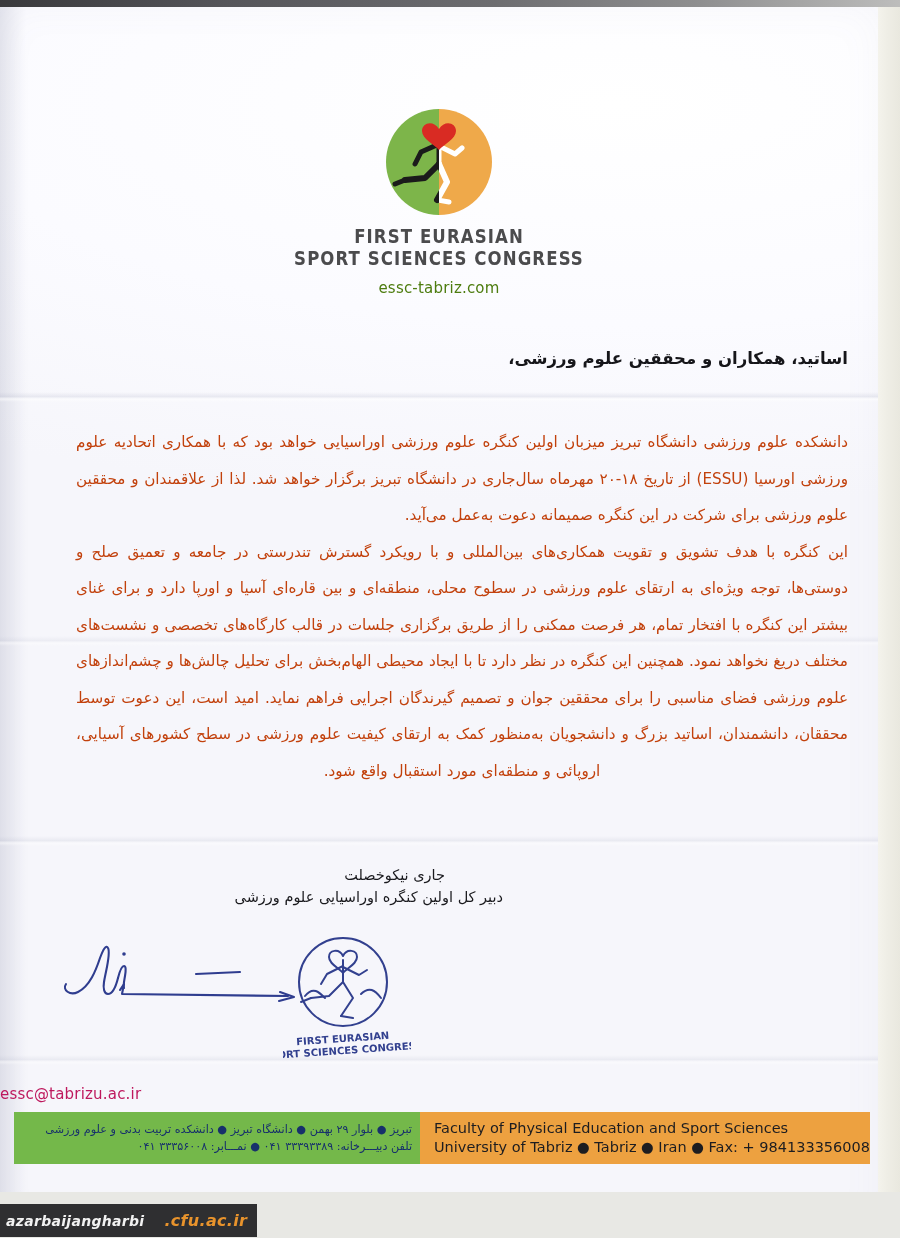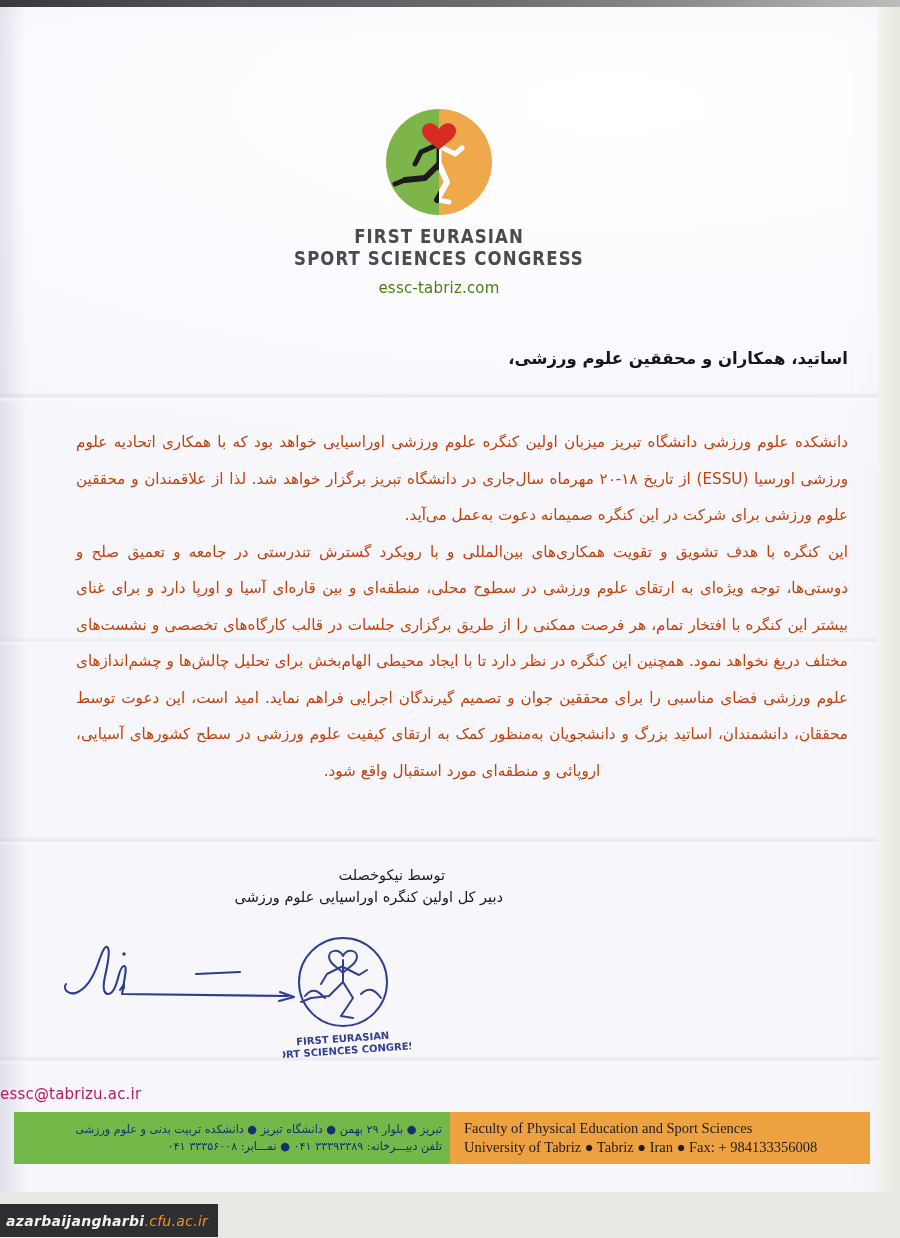--- a/index.html
+++ b/index.html
@@ -68,30 +68,30 @@
          font-size:15px;color:#be185d;letter-spacing:.2px;}
 
   
   .footer{position:absolute;left:14px;top:1112px;width:856px;height:52px;
           display:flex;z-index:4;}
   .foot-fa{width:436px;height:100%;background:#74b84a;
            display:flex;flex-direction:column;justify-content:center;
            align-items:flex-end;padding-right:8px;box-sizing:border-box;}
   .foot-en{flex:1;height:100%;background:#eda140;
            display:flex;flex-direction:column;justify-content:center;
-           padding-left:14px;box-sizing:border-box;font-family:Liberation Serif, serif;}
+           padding-left:14px;box-sizing:border-box;}
   .foot-fa-line{font-size:11.2px;color:#17306b;line-height:17px;white-space:nowrap;}
   .foot-en-line{font-size:14.5px;color:#1d1d20;line-height:19.5px;white-space:nowrap;}
 
   
   .watermark{position:absolute;left:0;top:1204px;height:33px;
              background:#2f2f31;display:flex;align-items:center;
              padding:0 10px 0 6px;z-index:8;}
   .wm-a{font-style:italic;font-weight:700;font-size:14px;color:#f2f2f2;letter-spacing:.3px;}
-  .wm-b{font-style:italic;font-weight:400;font-size:14px;color:#e8932c;letter-spacing:.3px;}
+  .wm-b{font-style:italic;font-weight:700;font-size:16px;color:#e8932c;letter-spacing:.3px;padding-left:20px;}
   .wm-strip{position:absolute;left:0;top:1192px;width:900px;height:46px;
             background:#e8e8e4;z-index:7;}
 </style>
 </head>
 <body>
 
 <div id="scan">
 
   <div class="sheet"></div>
   <div class="shade-l"></div>
@@ -146,21 +146,21 @@
     </div>
   </div>
 
   <div class="salutation rtl">اساتید، همکاران و محققین علوم ورزشی،</div>
 
   <div class="body-block rtl">
     <p>دانشکده علوم ورزشی دانشگاه تبریز میزبان اولین کنگره علوم ورزشی اوراسیایی خواهد بود که با همکاری اتحادیه علوم ورزشی اورسیا  (ESSU) از تاریخ ۱۸-۲۰ مهرماه سال‌جاری در دانشگاه تبریز برگزار خواهد شد. لذا از علاقمندان و محققین علوم ورزشی برای شرکت در این کنگره صمیمانه دعوت به‌عمل می‌آید.</p>
     <p class="para-center-last">این کنگره با هدف تشویق و تقویت همکاری‌های بین‌المللی و با رویکرد گسترش تندرستی در جامعه و تعمیق صلح و دوستی‌ها، توجه ویژه‌ای به ارتقای علوم ورزشی در سطوح محلی، منطقه‌ای و بین قاره‌ای آسیا و اورپا دارد و برای غنای بیشتر این کنگره با افتخار تمام، هر فرصت ممکنی را از طریق برگزاری جلسات در قالب کارگاه‌های تخصصی و نشست‌های مختلف دریغ نخواهد نمود. همچنین این کنگره در نظر دارد تا با ایجاد محیطی الهام‌بخش برای تحلیل چالش‌ها و چشم‌اندازهای علوم ورزشی فضای مناسبی را برای محققین جوان و تصمیم گیرندگان اجرایی فراهم نماید. امید است، این دعوت توسط محققان، دانشمندان، اساتید بزرگ و دانشجویان به‌منظور کمک به ارتقای کیفیت علوم ورزشی در سطح کشورهای آسیایی، اروپائی و منطقه‌ای مورد استقبال واقع شود.</p>
   </div>
 
-  <div class="sig-name rtl">توسط نیکوخصلت</div>
+  <div class="sig-name rtl">جاری نیکوخصلت</div>
   <div class="sig-role rtl">دبیر کل اولین کنگره اوراسیایی علوم ورزشی</div>
 
   <svg class="sig-ink" viewBox="0 0 270 92">
     <g fill="none" stroke="#2f3d8f" stroke-width="2.1" stroke-linecap="round" stroke-linejoin="round">
       <path d="M8 60 c-4 6 4 12 12 8 c12 -6 18 -22 22 -34 c3 -8 6 -14 8 -10 c3 5 -2 22 -4 34 c-1 6 0 12 4 12 c5 0 8 -8 10 -16"></path>
       <path d="M60 54 c2 -8 4 -12 6 -12 c2 0 2 4 1 10 c-1 6 -2 10 -1 12"></path>
       <circle cx="66" cy="30" r="1.8" fill="#2f3d8f" stroke="none"></circle>
       <path d="M62 66 L66 60 L64 70 L230 72"></path>
       <path d="M222 68 L236 73 L221 77"></path>
       <path d="M138 50 L182 48"></path>

